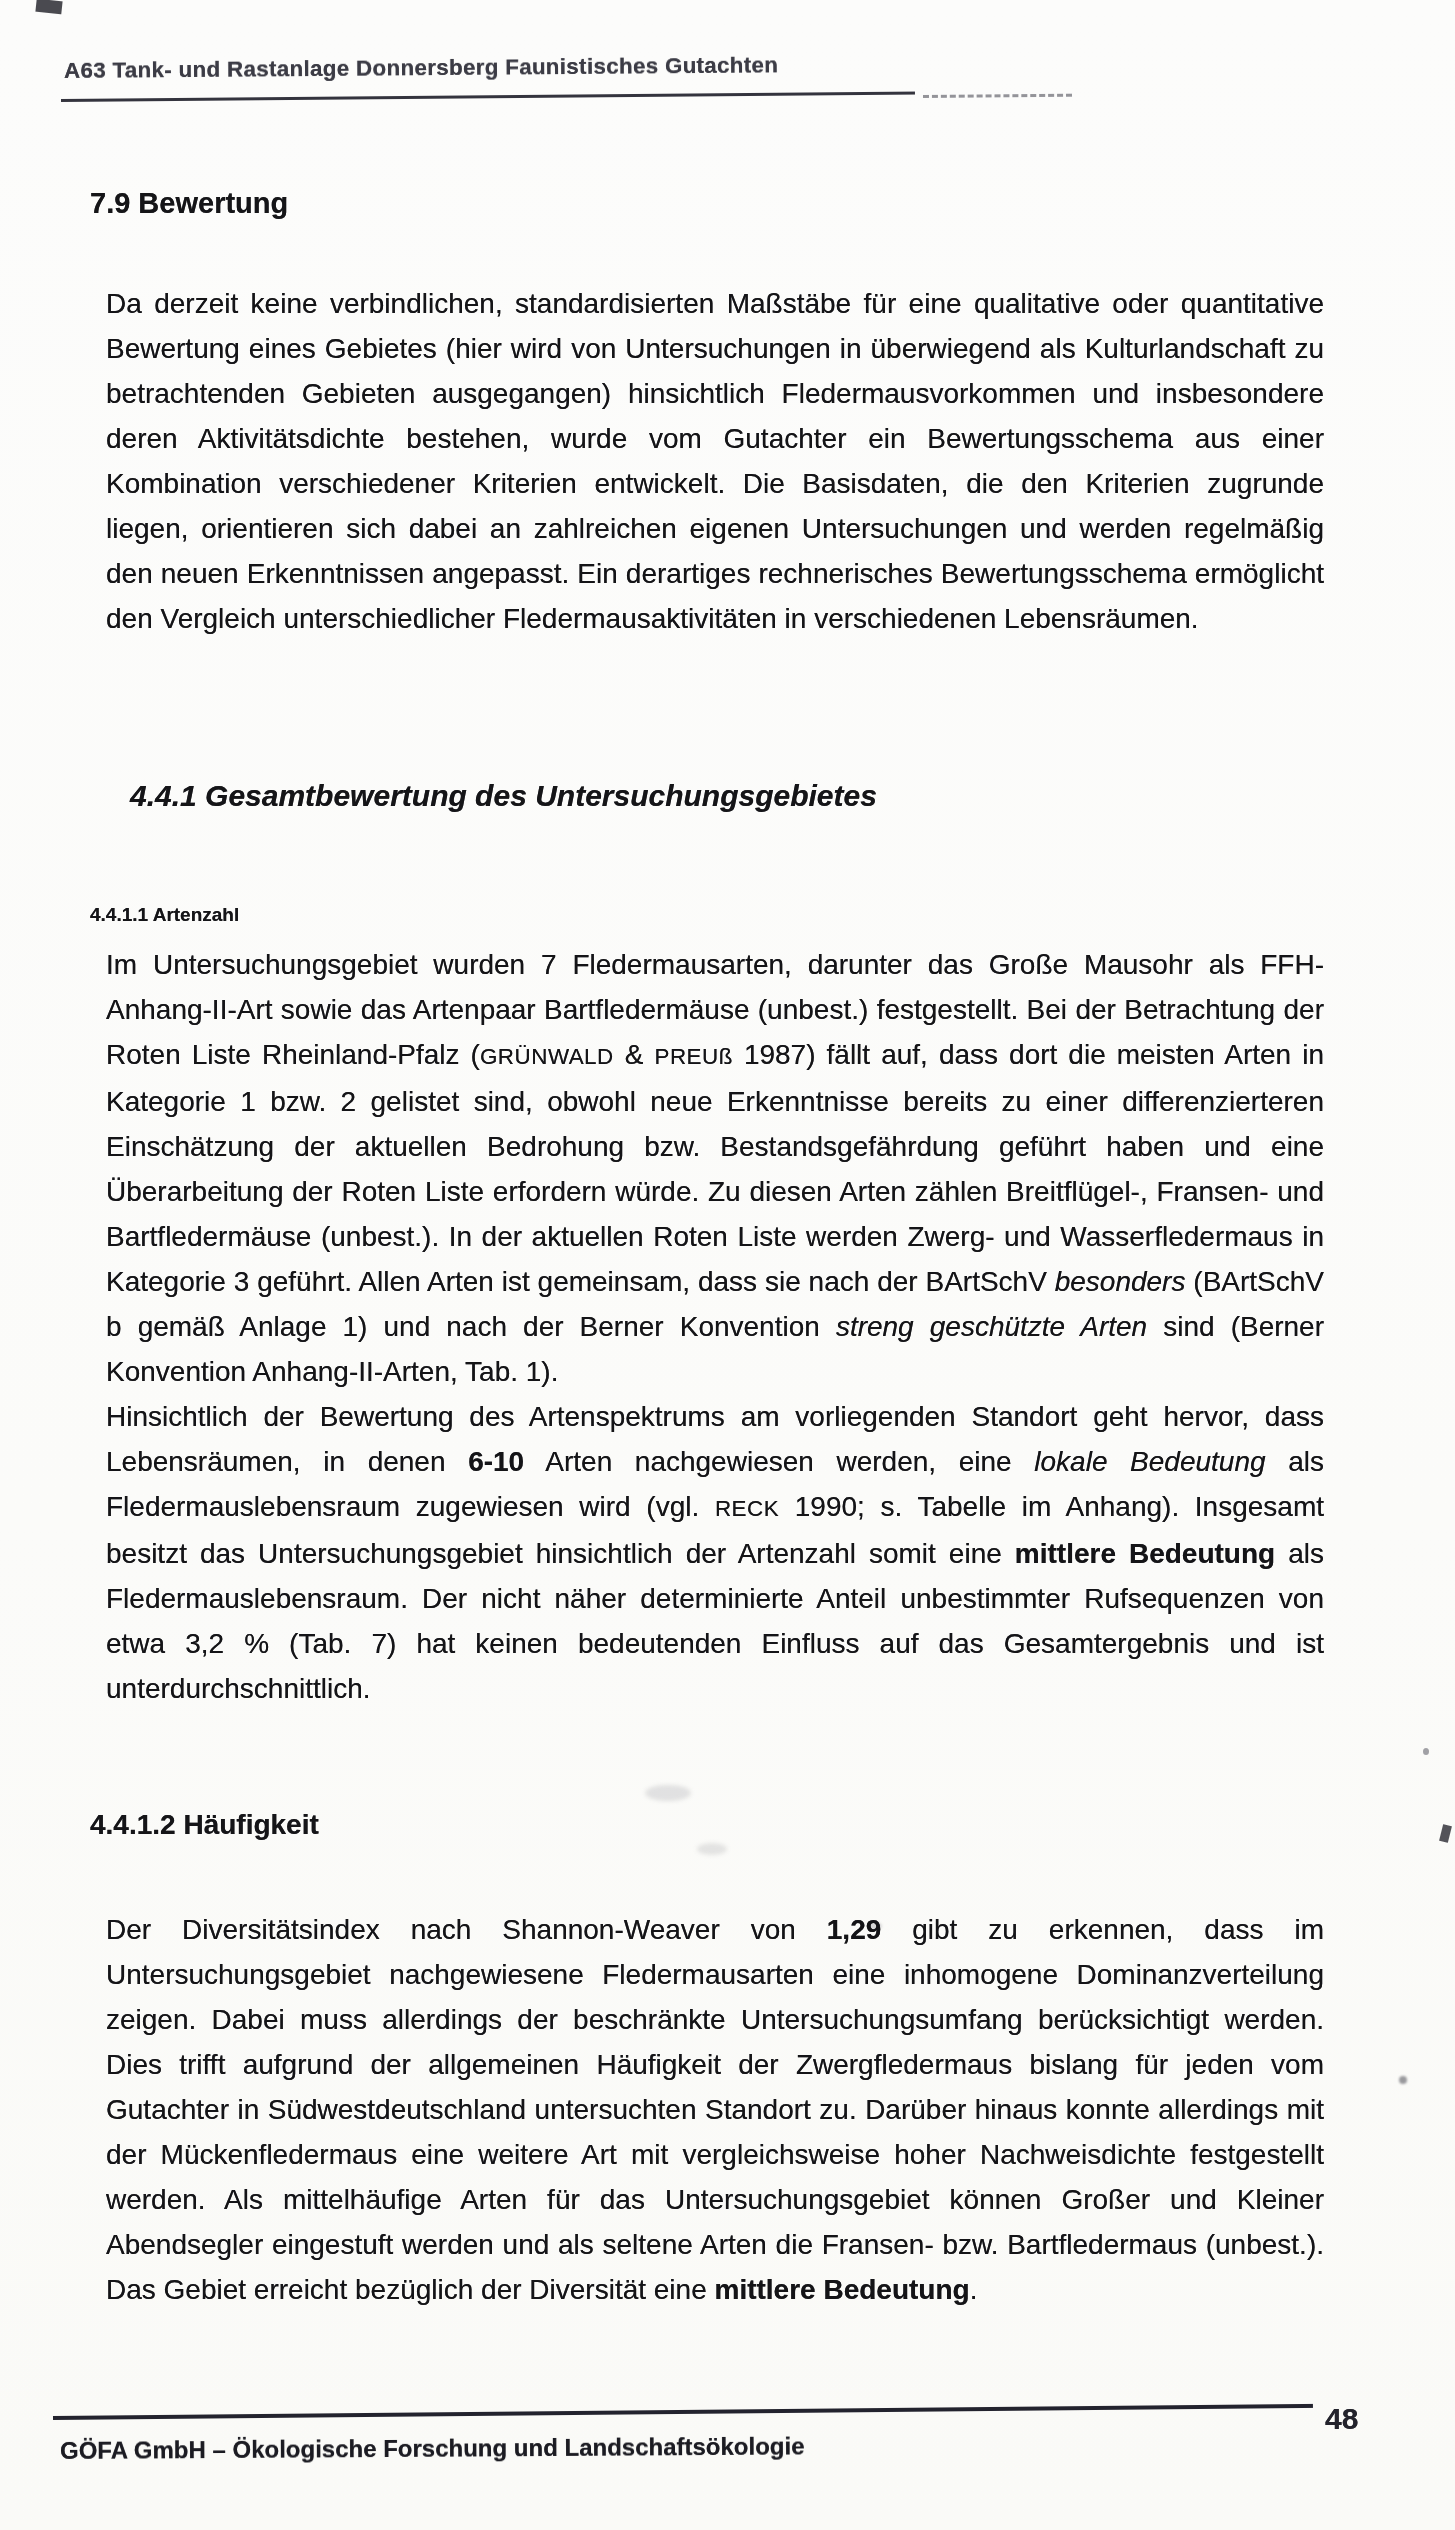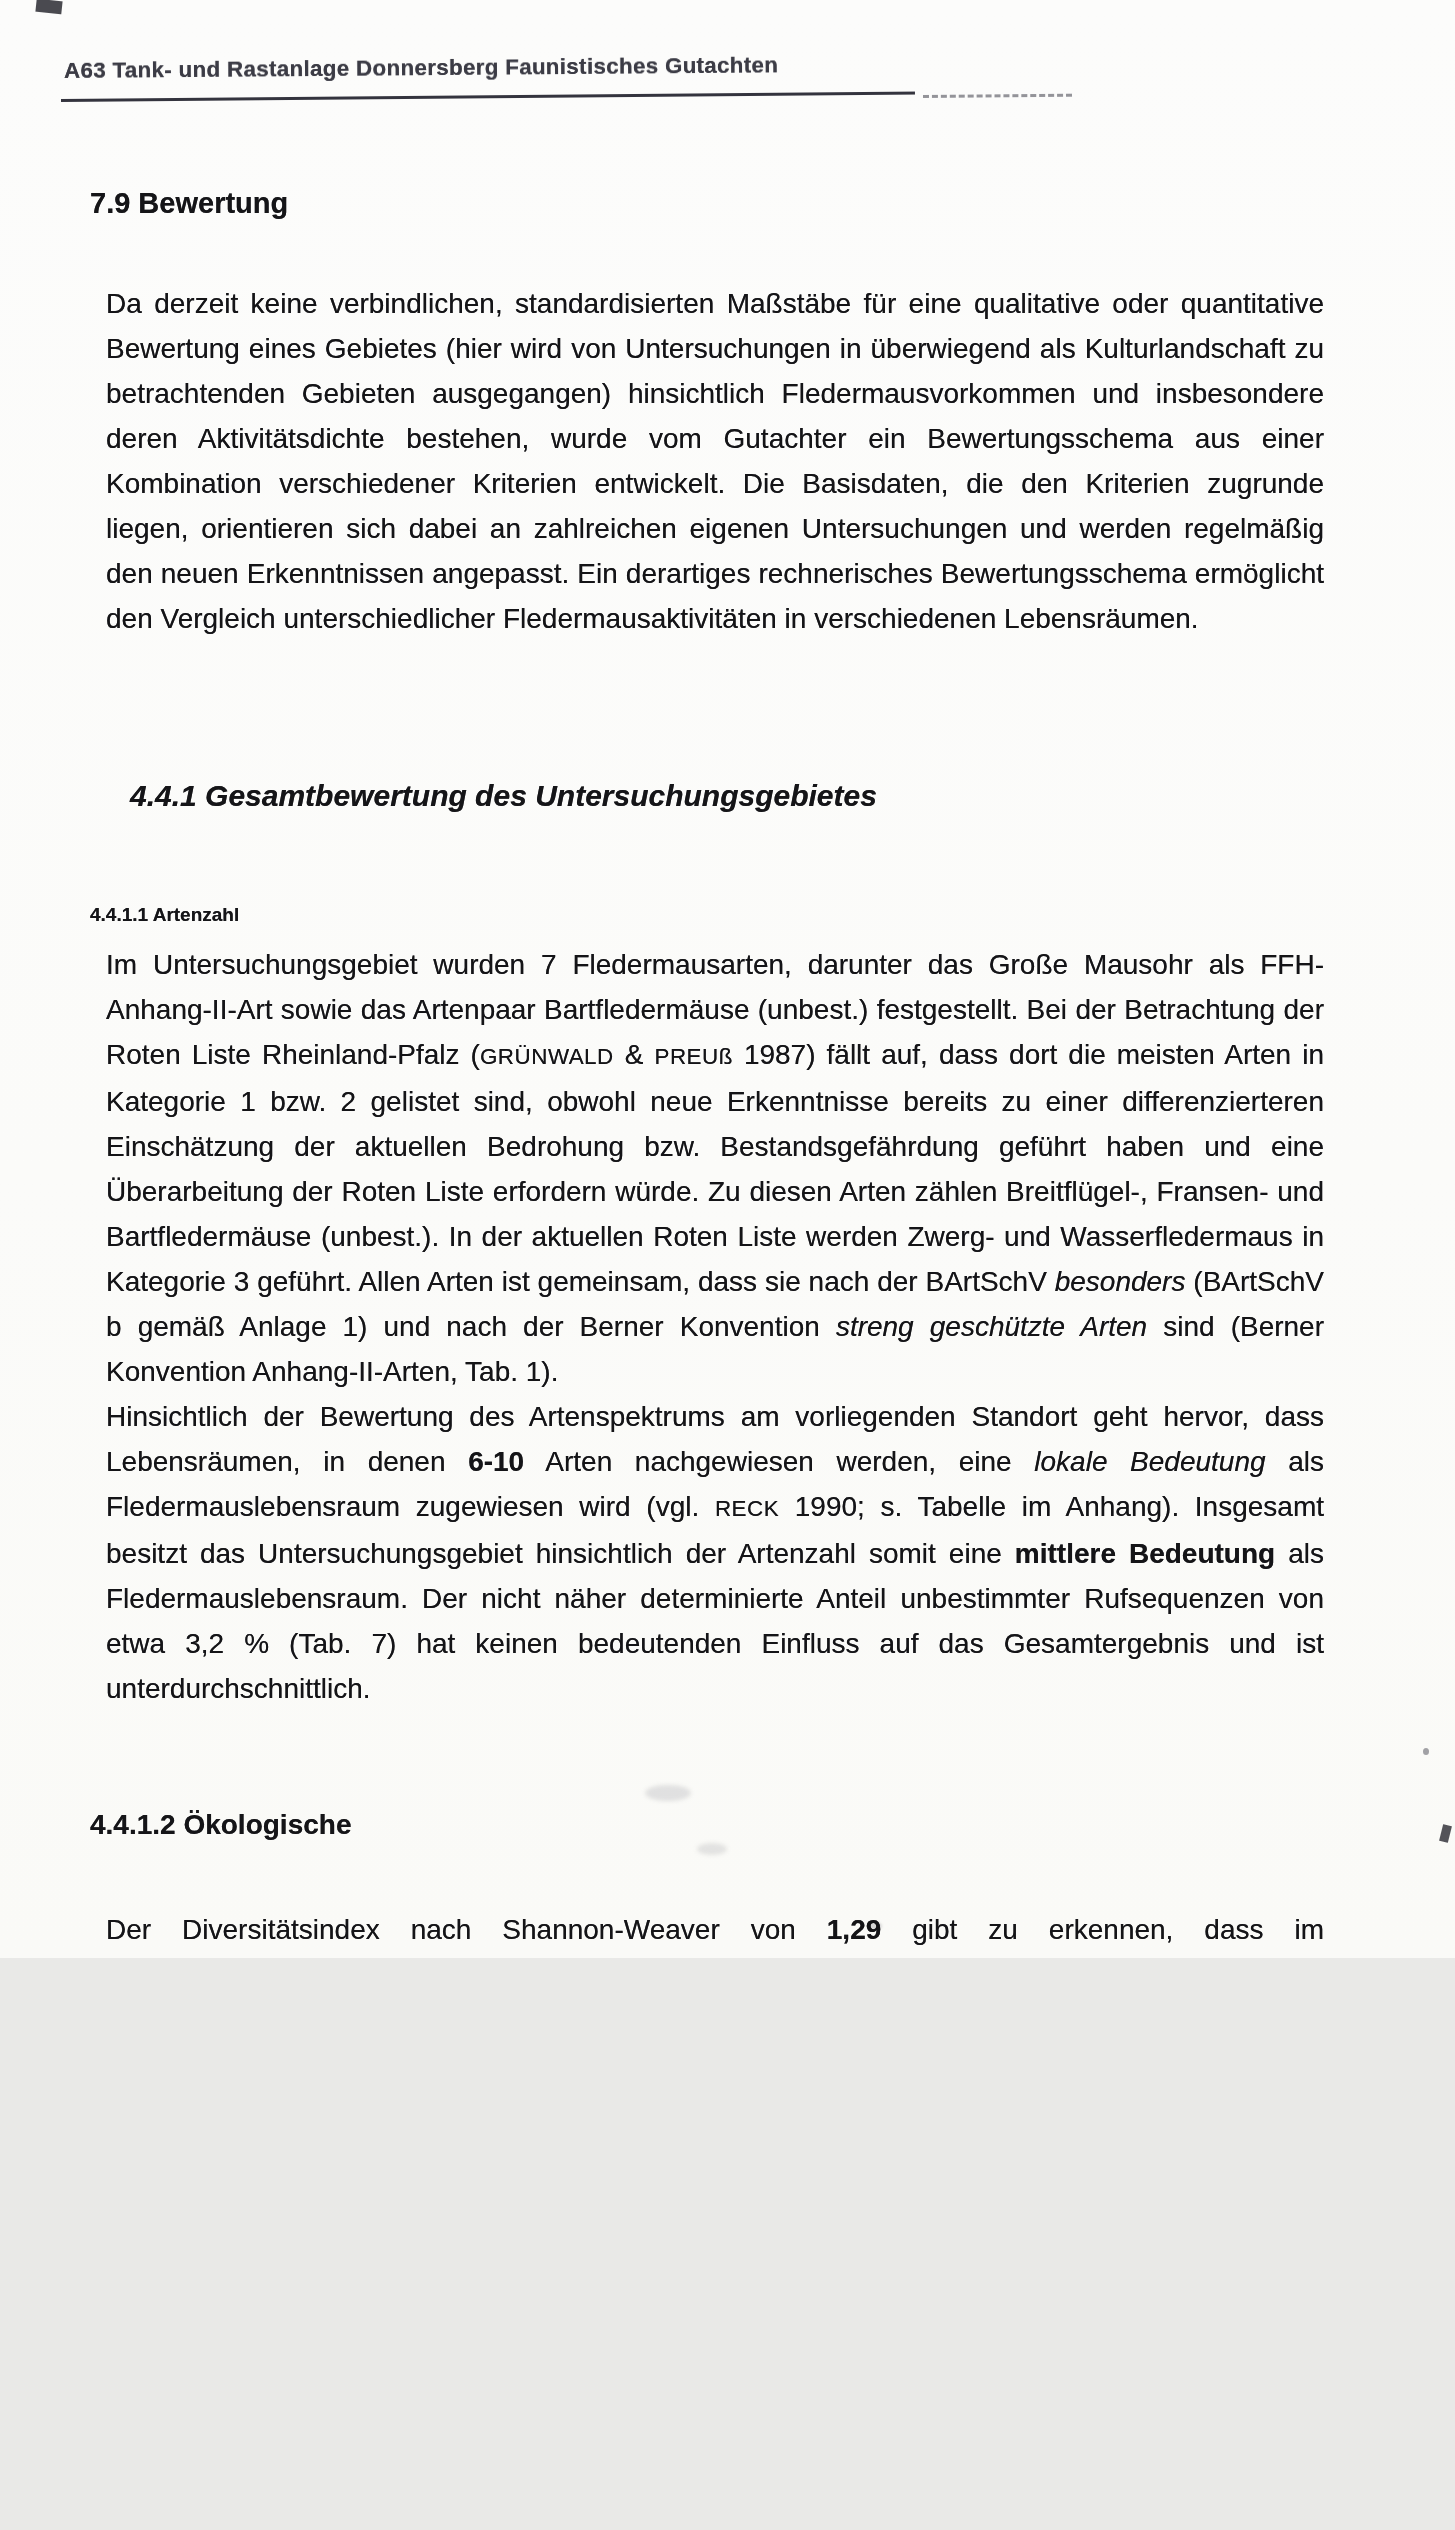--- a/index.html
+++ b/index.html
@@ -3,21 +3,21 @@
 <meta charset="utf-8">
 <style>
   html, body { margin: 0; padding: 0; }
   body {
     width: 1456px; height: 2530px;
     background: #e9e9e7;
     font-family: "Liberation Sans", sans-serif;
   }
   .page {
     position: relative;
-    width: 1456px; height: 1958px;
+    width: 1456px; height: 2530px;
     background: linear-gradient(180deg, #fcfcfb 0%, #fbfbf9 60%, #fafaf7 100%);
     overflow: hidden;
     color: #17171a;
   }
   
   .ink { text-shadow: 0 0 0.5px rgba(20,20,25,0.75); }
 
   .scan-header-title {
     position: absolute; left: 64px; top: 58px;
     font-size: 22.4px; font-weight: bold; letter-spacing: 0.3px;
@@ -120,21 +120,21 @@
 
   <div class="h1 h-gesamt ink">4.4.1 Gesamtbewertung des Untersuchungsgebietes</div>
 
   <div class="h1 h-artenzahl ink">4.4.1.1 Artenzahl</div>
 
   <div class="para p-artenzahl">
     <p class="ink"><span>Im Untersuchungsgebiet wurden 7 Fledermausarten, darunter das Große Mausohr als FFH-Anhang-II-Art sowie das Artenpaar Bartfledermäuse (unbest.) festgestellt. Bei der Betrachtung der Roten Liste Rheinland-Pfalz (</span><span class="sc">GRÜNWALD</span><span> &amp; </span><span class="sc">PREUß</span><span> 1987) fällt auf, dass dort die meisten Arten in Kategorie 1 bzw. 2 gelistet sind, obwohl neue Erkenntnisse bereits zu einer differenzierteren Einschätzung der aktuellen Bedrohung bzw. Bestandsgefährdung geführt haben und eine Überarbeitung der Roten Liste erfordern würde. Zu diesen Arten zählen Breitflügel-, Fransen- und Bartfledermäuse (unbest.). In der aktuellen Roten Liste werden Zwerg- und Wasserfledermaus in Kategorie 3 geführt. Allen Arten ist gemeinsam, dass sie nach der BArtSchV </span><span class="it">besonders</span><span> (BArtSchV b gemäß Anlage 1) und nach der Berner Konvention </span><span class="it">streng geschützte Arten</span><span> sind (Berner Konvention Anhang-II-Arten, Tab. 1).</span></p>
     <p class="ink"><span>Hinsichtlich der Bewertung des Artenspektrums am vorliegenden Standort geht hervor, dass Lebensräumen, in denen </span><span class="b">6-10</span><span> Arten nachgewiesen werden, eine </span><span class="it">lokale Bedeutung</span><span> als Fledermauslebensraum zugewiesen wird (vgl. </span><span class="sc">RECK</span><span> 1990; s. Tabelle im Anhang). Insgesamt besitzt das Untersuchungsgebiet hinsichtlich der Artenzahl somit eine </span><span class="b">mittlere Bedeutung</span><span> als Fledermauslebensraum. Der nicht näher determinierte Anteil unbestimmter Rufsequenzen von etwa 3,2 % (Tab. 7) hat keinen bedeutenden Einfluss auf das Gesamtergebnis und ist unterdurchschnittlich.</span></p>
   </div>
 
-  <div class="h1 h-diversitaet ink">4.4.1.2 Ökologische</div>
+  <div class="h1 h-diversitaet ink">4.4.1.2 Häufigkeit</div>
 
   <div class="para p-diversitaet">
     <p class="ink"><span>Der Diversitätsindex nach Shannon-Weaver von </span><span class="b">1,29</span><span> gibt zu erkennen, dass im Untersuchungsgebiet nachgewiesene Fledermausarten eine inhomogene Dominanzverteilung zeigen. Dabei muss allerdings der beschränkte Untersuchungsumfang berücksichtigt werden. Dies trifft aufgrund der allgemeinen Häufigkeit der Zwergfledermaus bislang für jeden vom Gutachter in Südwestdeutschland untersuchten Standort zu. Darüber hinaus konnte allerdings mit der Mückenfledermaus eine weitere Art mit vergleichsweise hoher Nachweisdichte festgestellt werden. Als mittelhäufige Arten für das Untersuchungsgebiet können Großer und Kleiner Abendsegler eingestuft werden und als seltene Arten die Fransen- bzw. Bartfledermaus (unbest.). Das Gebiet erreicht bezüglich der Diversität eine </span><span class="b">mittlere Bedeutung</span><span>.</span></p>
   </div>
 
   <div class="footer-rule"></div>
   <div class="footer-company ink">GÖFA GmbH – Ökologische Forschung und Landschaftsökologie</div>
   <div class="footer-page ink">48</div>
 
 </div>

